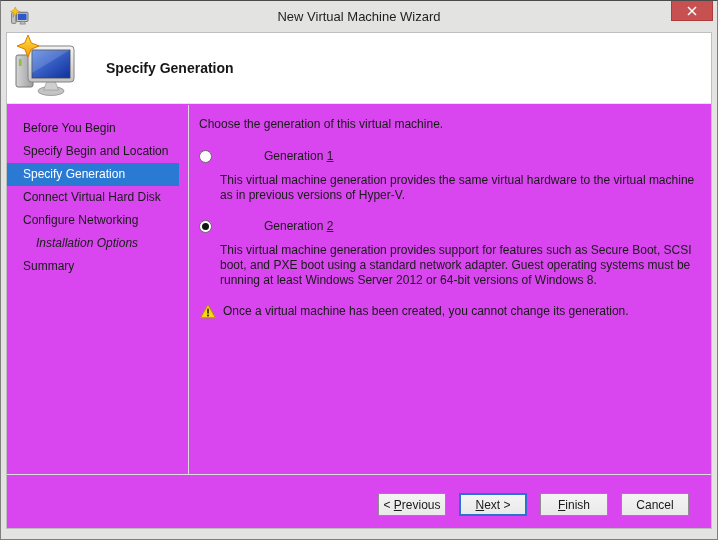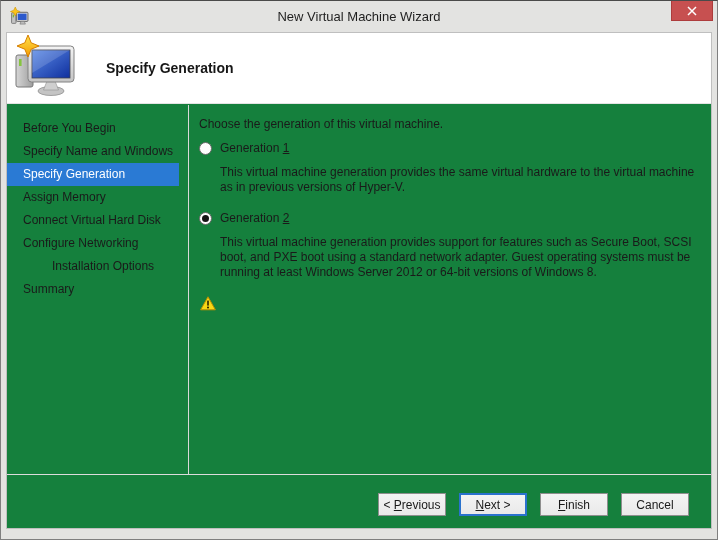--- a/index.html
+++ b/index.html
@@ -21,54 +21,54 @@
   }
   .close-btn {
     position:absolute; top:0; right:4px; width:42px; height:20px;
     background:#c75050; border:1px solid #ad3c3c; border-top:none;
     display:flex; align-items:center; justify-content:center; cursor:default;
   }
 
   
   .client {
     position:absolute; left:5px; right:5px; top:31px; bottom:10px;
-    background:#15803d; border:1px solid #bfbfbf;
+    background:#d946ef; border:1px solid #bfbfbf;
   }
 
   
   .header { position:absolute; top:0; left:0; right:0; height:71px; background:#ffffff; border-bottom:1px solid #e4e4e4; }
   .header-icon { position:absolute; left:6px; top:2px; width:66px; height:66px; }
   .header-title { position:absolute; left:99px; top:27px; font-size:14px; font-weight:bold; color:#161616; }
 
   
   .body { position:absolute; top:72px; left:0; right:0; bottom:54px; }
   .sidebar { position:absolute; top:0; left:0; bottom:0; width:182px; border-right:1px solid #d9d9d9; padding-top:12px; }
   .nav-item {
     height:23px; line-height:22px; padding-left:16px; margin-right:9px;
     font-size:12px; color:#1a1a1a; white-space:nowrap; cursor:default;
   }
   .nav-item.selected { background:#2a7ad4; color:#ffffff; }
-  .nav-item.indented { padding-left:45px; }
+  .nav-item.indented { padding-left:29px;font-style:italic; }
 
   .main {
     position:absolute; left:183px; top:0; right:0; bottom:0;
     padding:12px 10px 0 9px; font-size:12px; color:#1a1a1a; line-height:15px;
   }
-  .instruction { margin-bottom:9px; }
+  .instruction { margin-bottom:17px; }
 
   .option-row { display:flex; align-items:center; }
   .radio {
     width:13px; height:13px; border:1px solid #686868; border-radius:50%;
     background:#fdfdfd; position:relative; flex:none; margin-right:8px;
   }
   .option.checked .radio::after {
     content:""; position:absolute; left:2px; top:2px; width:7px; height:7px;
     border-radius:50%; background:#141414;
   }
-  .option-label { cursor:default; }
+  .option-label { cursor:default;margin-left:44px; }
   .accel { text-decoration:underline; }
   .option-desc { margin:9px 0 0 21px; max-width:497px; }
   .option { margin-bottom:16px; }
 
   .warning-row { display:flex; align-items:flex-start; margin-top:15px; }
   .warning-icon { flex:none; margin:0 7px 0 1px; }
 
   
   .footer-sep { position:absolute; left:0; right:0; bottom:53px; height:1px; background:#dcdcdc; }
   .footer { position:absolute; left:0; right:0; bottom:12px; display:flex; justify-content:flex-end; gap:13px; padding-right:22px; }
@@ -134,23 +134,22 @@
         <polygon points="19,15 57,15 19,38" fill="#ffffff" opacity="0.15"></polygon>
         <polygon points="15,0 18.2,7.8 26,11 18.2,14.2 15,22 11.8,14.2 4,11 11.8,7.8" fill="url(#g-star)" stroke="#d67e00" stroke-width="1" stroke-linejoin="round"></polygon>
       </svg>
       <div class="header-title">Specify Generation</div>
     </div>
 
     <div class="body">
 
       <div class="sidebar">
         <div class="nav-item">Before You Begin</div>
-        <div class="nav-item">Specify Name and Windows</div>
+        <div class="nav-item">Specify Begin and Location</div>
         <div class="nav-item selected">Specify Generation</div>
-        <div class="nav-item">Assign Memory</div>
         <div class="nav-item">Connect Virtual Hard Disk</div>
         <div class="nav-item">Configure Networking</div>
         <div class="nav-item indented">Installation Options</div>
         <div class="nav-item">Summary</div>
       </div>
 
       <div class="main">
         <div class="instruction">Choose the generation of this virtual machine.</div>
 
         <div class="option">
@@ -168,20 +167,21 @@
           </div>
           <div class="option-desc">This virtual machine generation provides support for features such as Secure Boot, SCSI boot, and PXE boot using a standard network adapter. Guest operating systems must be running at least Windows Server 2012 or 64-bit versions of Windows 8.</div>
         </div>
 
         <div class="warning-row">
           <svg class="warning-icon" width="16" height="15" viewBox="0 0 16 15">
             <polygon points="8,0.8 15.4,13.8 0.6,13.8" fill="#f7d716" stroke="#b98e00" stroke-width="1" stroke-linejoin="round"></polygon>
             <rect x="7.25" y="4.6" width="1.5" height="5" fill="#1f1a00"></rect>
             <circle cx="8" cy="11.6" r="1" fill="#1f1a00"></circle>
           </svg>
+          <div>Once a virtual machine has been created, you cannot change its generation.</div>
         </div>
       </div>
     </div>
 
     <div class="footer-sep"></div>
     <div class="footer">
       <button class="btn"><span>&lt; </span><span class="accel">P</span><span>revious</span></button>
       <button class="btn default"><span></span><span class="accel">N</span><span>ext &gt;</span></button>
       <button class="btn"><span></span><span class="accel">F</span><span>inish</span></button>
       <button class="btn"><span>Cancel</span><span class="accel"></span><span></span></button>

